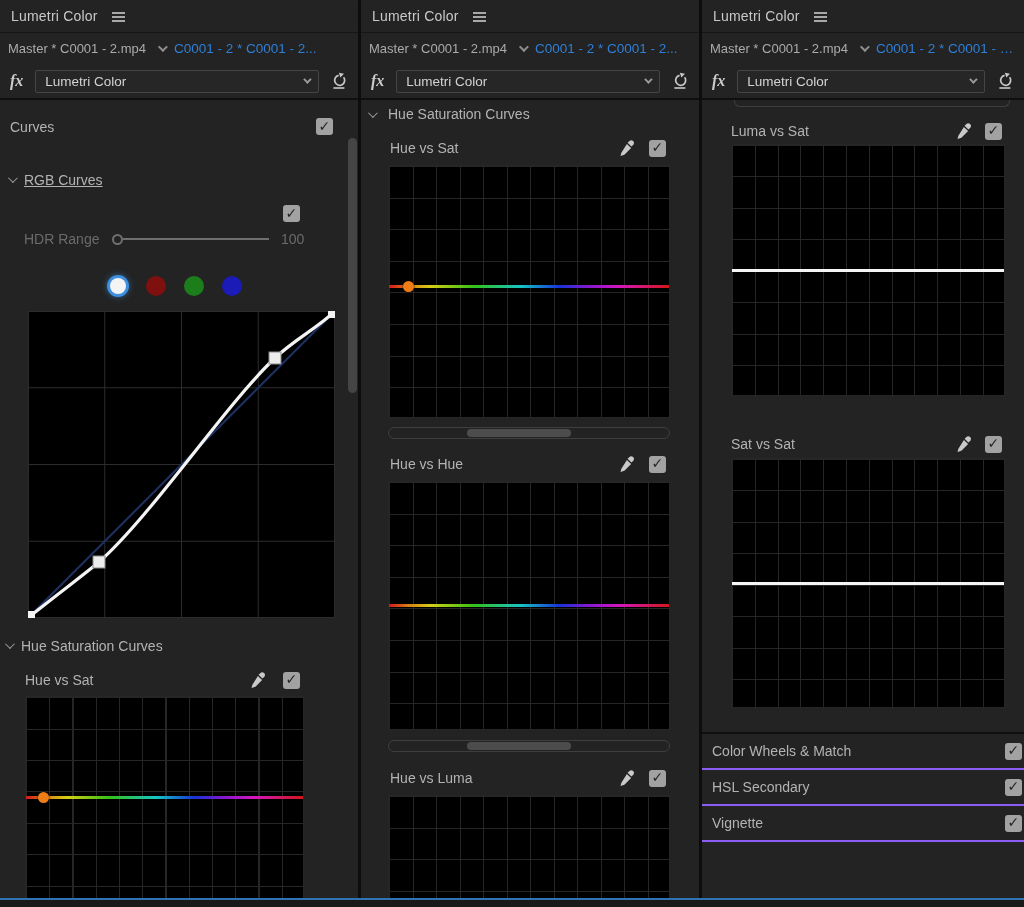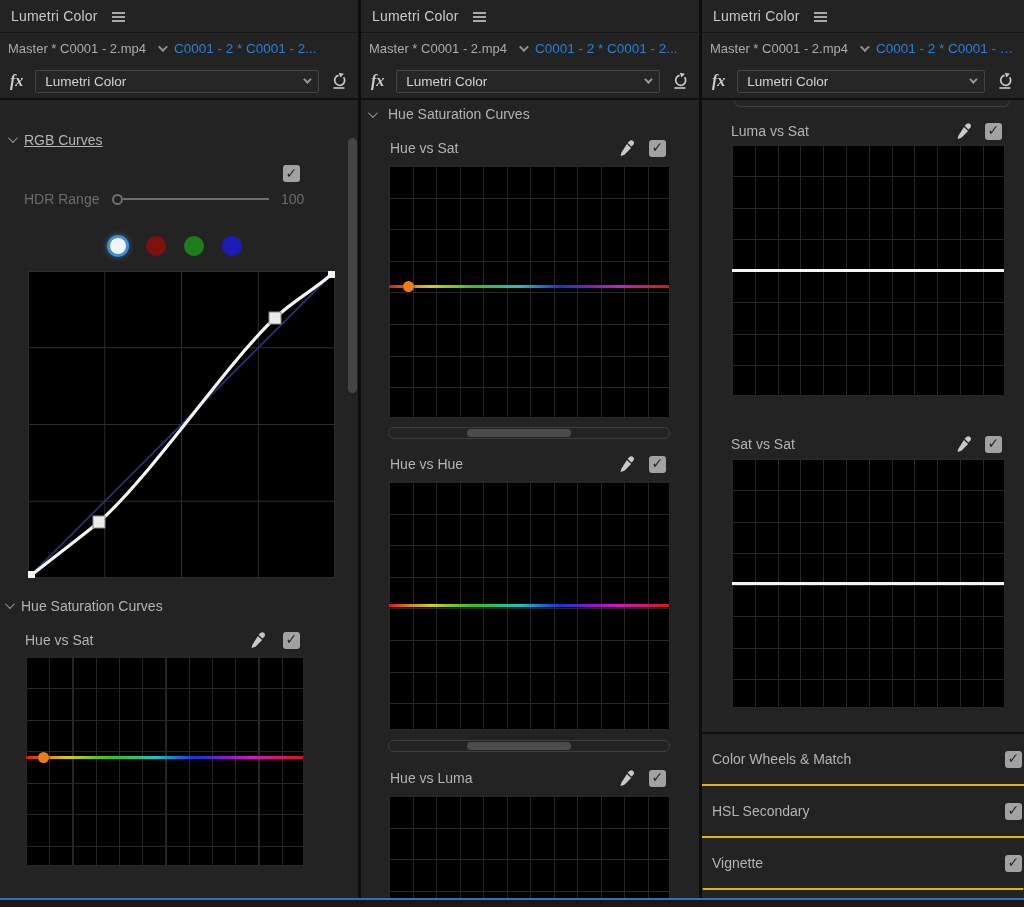--- a/index.html
+++ b/index.html
@@ -85,21 +85,21 @@
   
   .partial-scroll { margin:0 0 0 32px; width:276px; height:7px; border:1px solid #3e3e3e; border-top:none; border-radius:0 0 6px 6px; }
   .c3-graphrow { margin:15px 22px 0 29px; height:18px; }
   .c3-graphrow2 { margin:39px 22px 0 29px; height:18px; }
   .col3 .hslgraph { margin:4px 0 0 29px; width:274px;
     background-image:
       repeating-linear-gradient(to right, #262626 0 1px, transparent 1px 22.8px),
       repeating-linear-gradient(to bottom, #262626 0 1px, transparent 1px 31.5px); }
   .g-ls { height:252px; } .g-ss { height:250px; margin-top:5px !important; }
   .sect-divider { margin-top:24px; height:2px; background:#0f0f0f; }
-  .sect-row { height:52px; display:flex; align-items:center; padding:0 2px 0 10px; border-bottom:2px solid #eab308; position:relative; }
+  .sect-row { height:36px; display:flex; align-items:center; padding:0 2px 0 10px; border-bottom:2px solid #8b5cf6; position:relative; }
   .sect-row .checkbox { position:absolute; right:2px; }
 
   
   .focus-line { position:absolute; left:0; top:898px; width:1024px; height:2px; background:#2e74b2; z-index:9; }
   .below-line { position:absolute; left:0; top:900px; width:1024px; height:7px; background:#191919; z-index:9; }
 </style>
 </head>
 <body>
 
 <div class="app">
@@ -122,20 +122,25 @@
       </div>
       <svg class="reseticon" viewBox="0 0 18 18">
         <path d="M13.6 5.2 A5 5 0 1 1 8.6 3.4" fill="none" stroke="#c9c9c9" stroke-width="1.7"></path>
         <path d="M9.6 0.6 L9.6 5.6 L14.2 3.1 Z" fill="#c9c9c9" transform="rotate(-18 9.6 3.1)"></path>
         <rect x="3.4" y="15.2" width="11" height="1.6" fill="#c9c9c9"></rect>
       </svg>
     </div>
     <div class="hdr-divider"></div>
 
     <div class="content">
+      <div class="row-curves">
+        <span class="label">Curves</span>
+        <span class="spacer"></span>
+        <span class="checkbox" style="margin-right:15px;"></span>
+      </div>
 
       <div class="row-rgb">
         <span class="sectchev"></span>
         <span class="label" style="margin-left:9px;text-decoration:underline;">RGB Curves</span>
       </div>
 
       <div class="row-cb2">
         <span class="checkbox"></span>
       </div>
 

